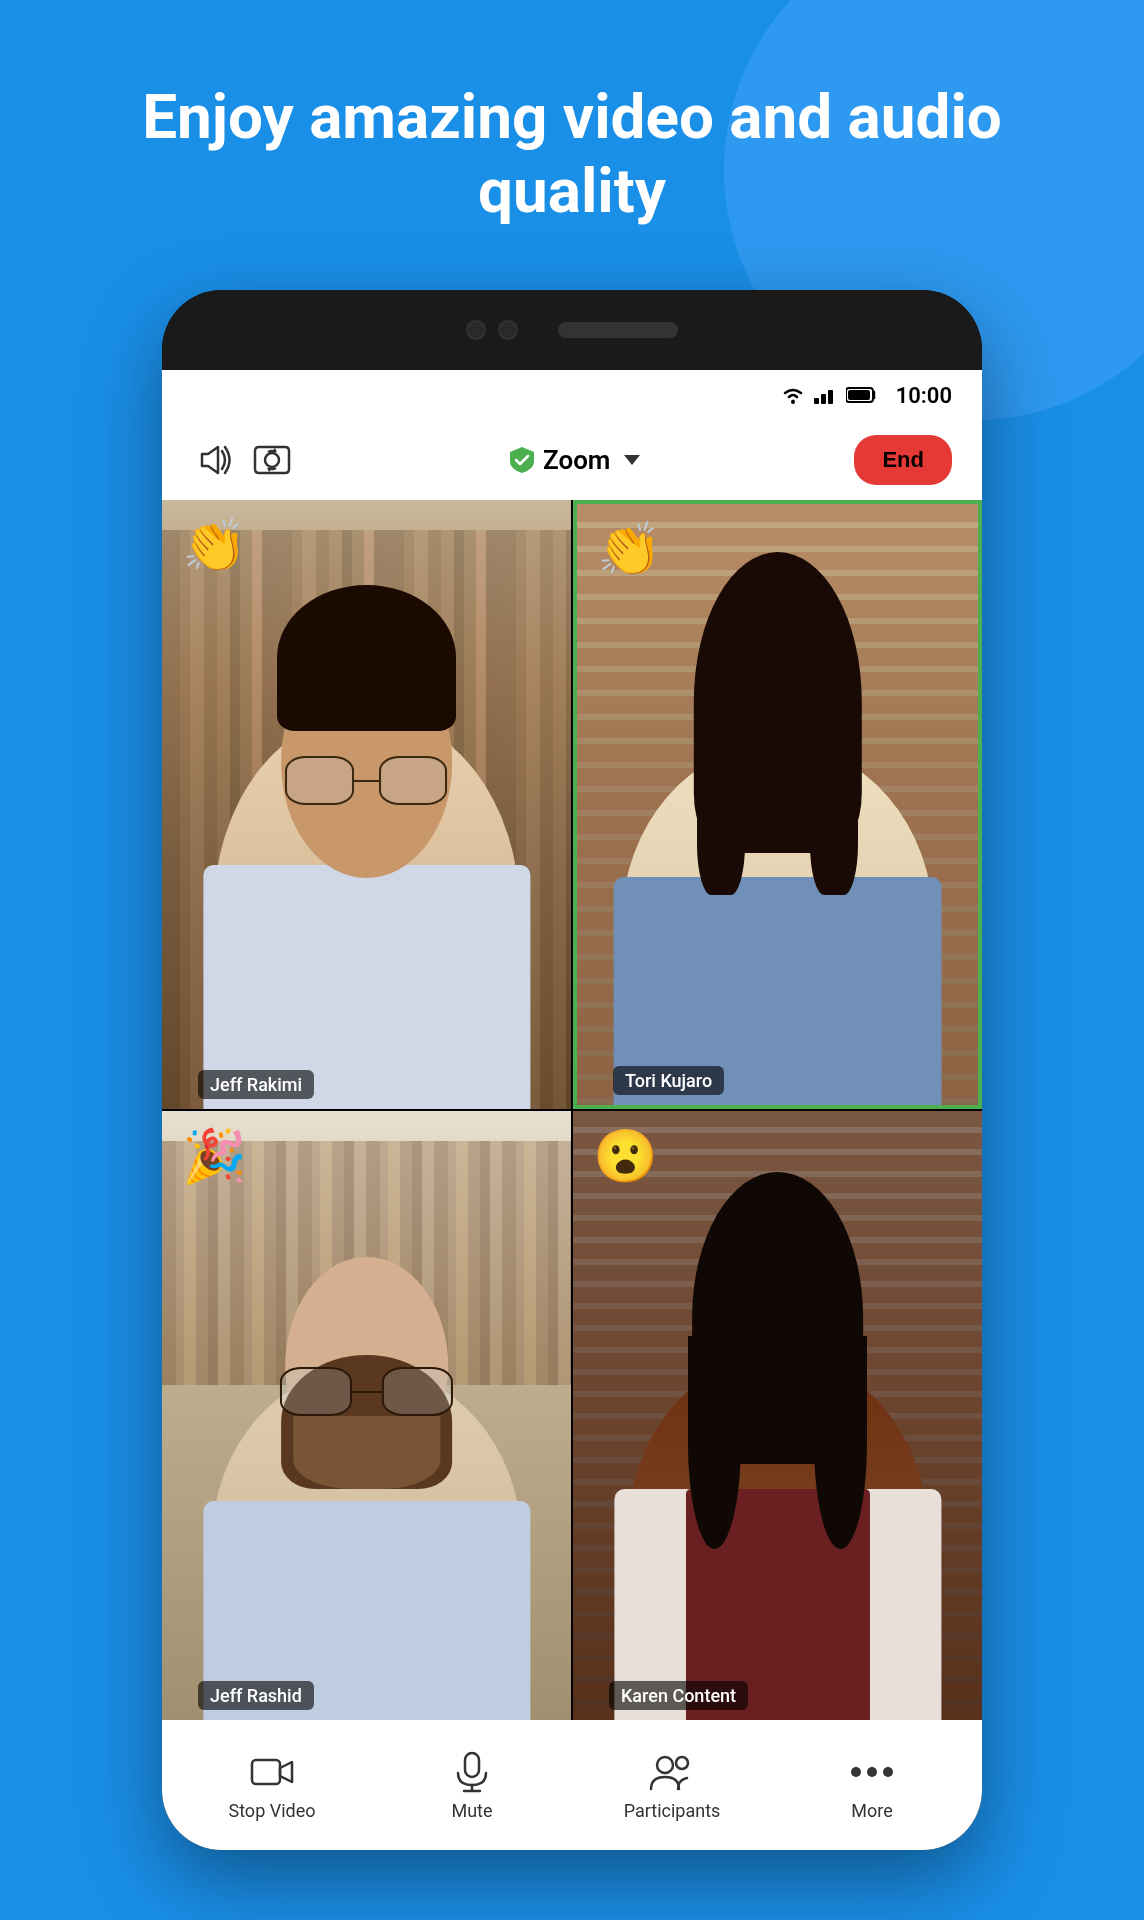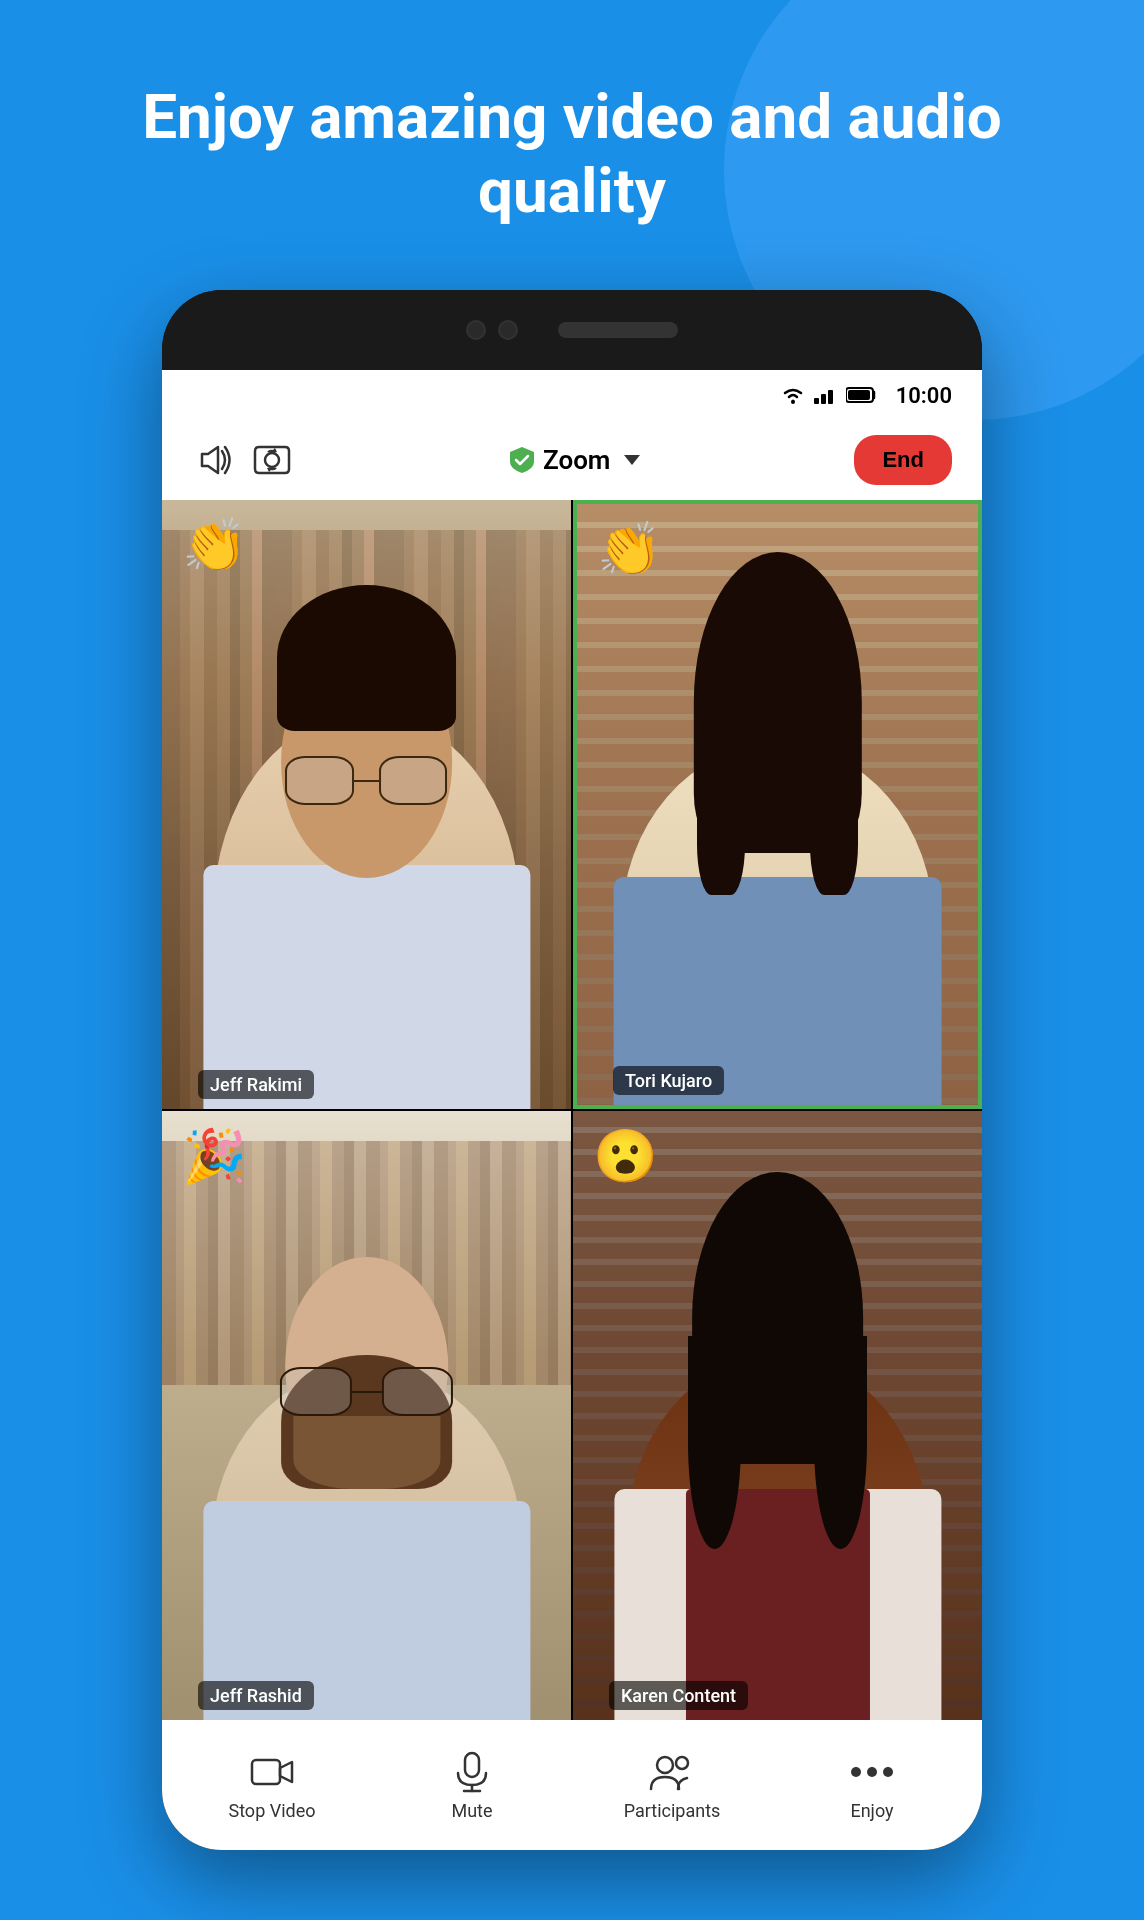--- a/index.html
+++ b/index.html
@@ -483,18 +483,18 @@
     </div>
 
     <div class="nav-item">
       <div class="nav-icon">
         <svg width="44" height="14" viewBox="0 0 44 14">
           <circle cx="6" cy="7" r="5" fill="#333"></circle>
           <circle cx="22" cy="7" r="5" fill="#333"></circle>
           <circle cx="38" cy="7" r="5" fill="#333"></circle>
         </svg>
       </div>
-      <span class="nav-label">Enjoy</span>
+      <span class="nav-label">More</span>
     </div>
 
   </div>
 
 </div>
 
 </body></html>

